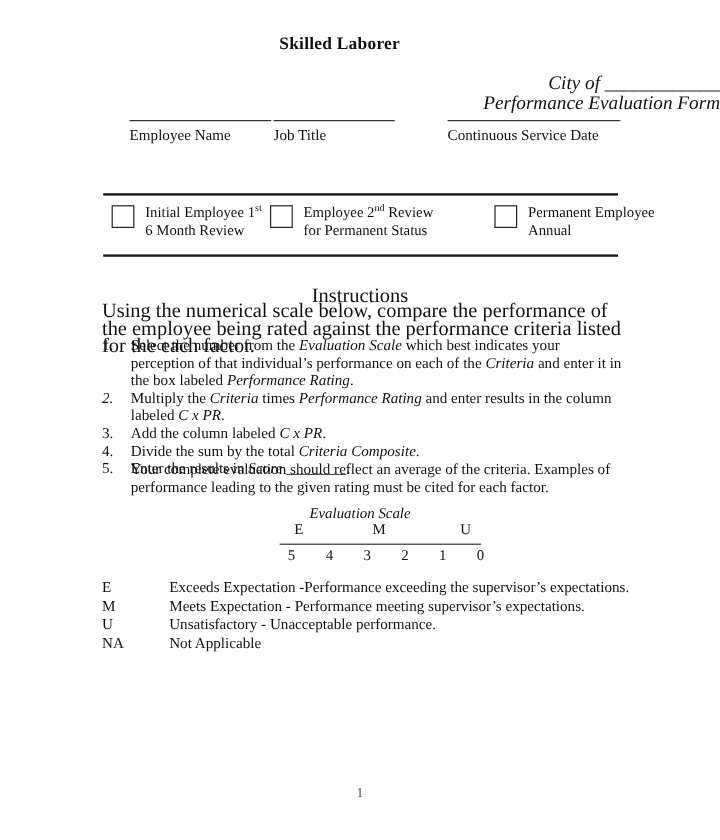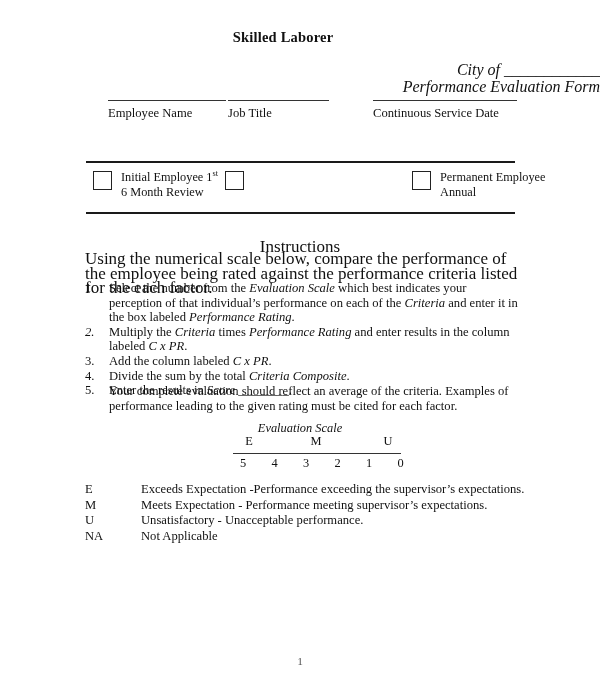--- a/index.html
+++ b/index.html
@@ -277,20 +277,24 @@
     <div class="cb-group cb-g1">
       <div class="cb-box"></div>
       <div class="cb-text">
         <span><span>Initial Employee 1</span><sup>st</sup><span></span></span><br>
         <span>6 Month Review</span>
       </div>
     </div>
 
     <div class="cb-group cb-g2">
       <div class="cb-box"></div>
+      <div class="cb-text">
+        <span><span>Employee 2</span><sup>nd</sup><span>  Review</span></span><br>
+        <span>for Permanent Status</span>
+      </div>
     </div>
 
     <div class="cb-group cb-g3">
       <div class="cb-box"></div>
       <div class="cb-text">
         <span><span>Permanent Employee</span><sup></sup><span></span></span><br>
         <span>Annual</span>
       </div>
     </div>
 

